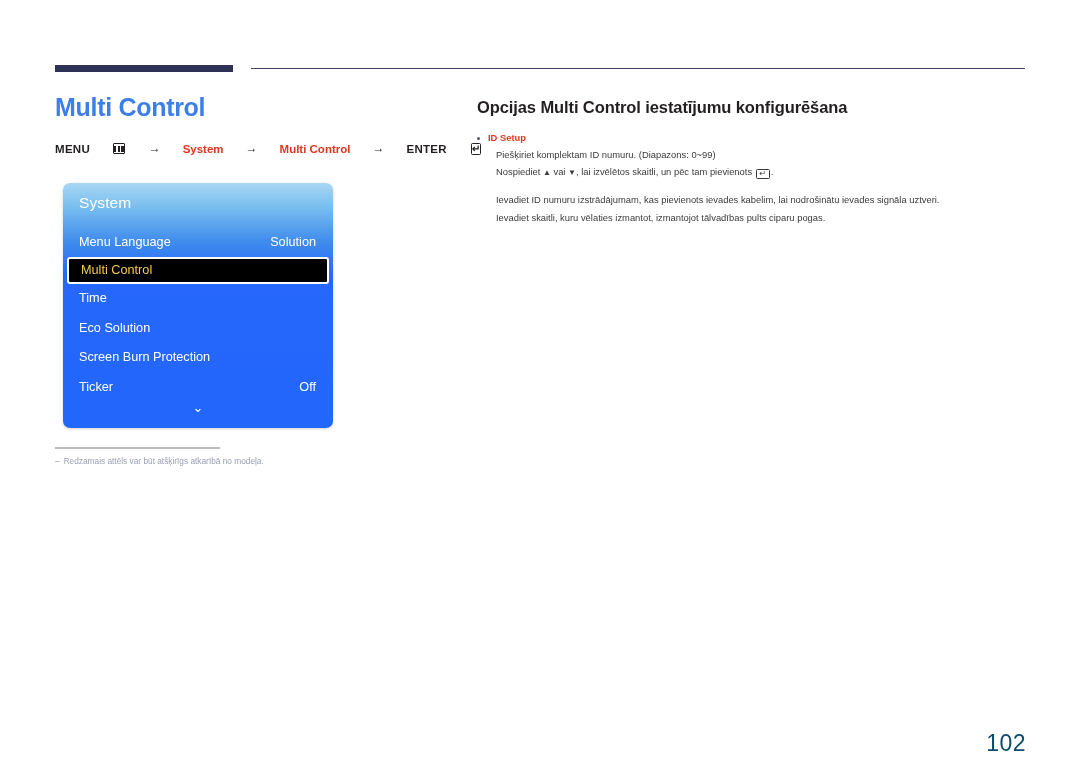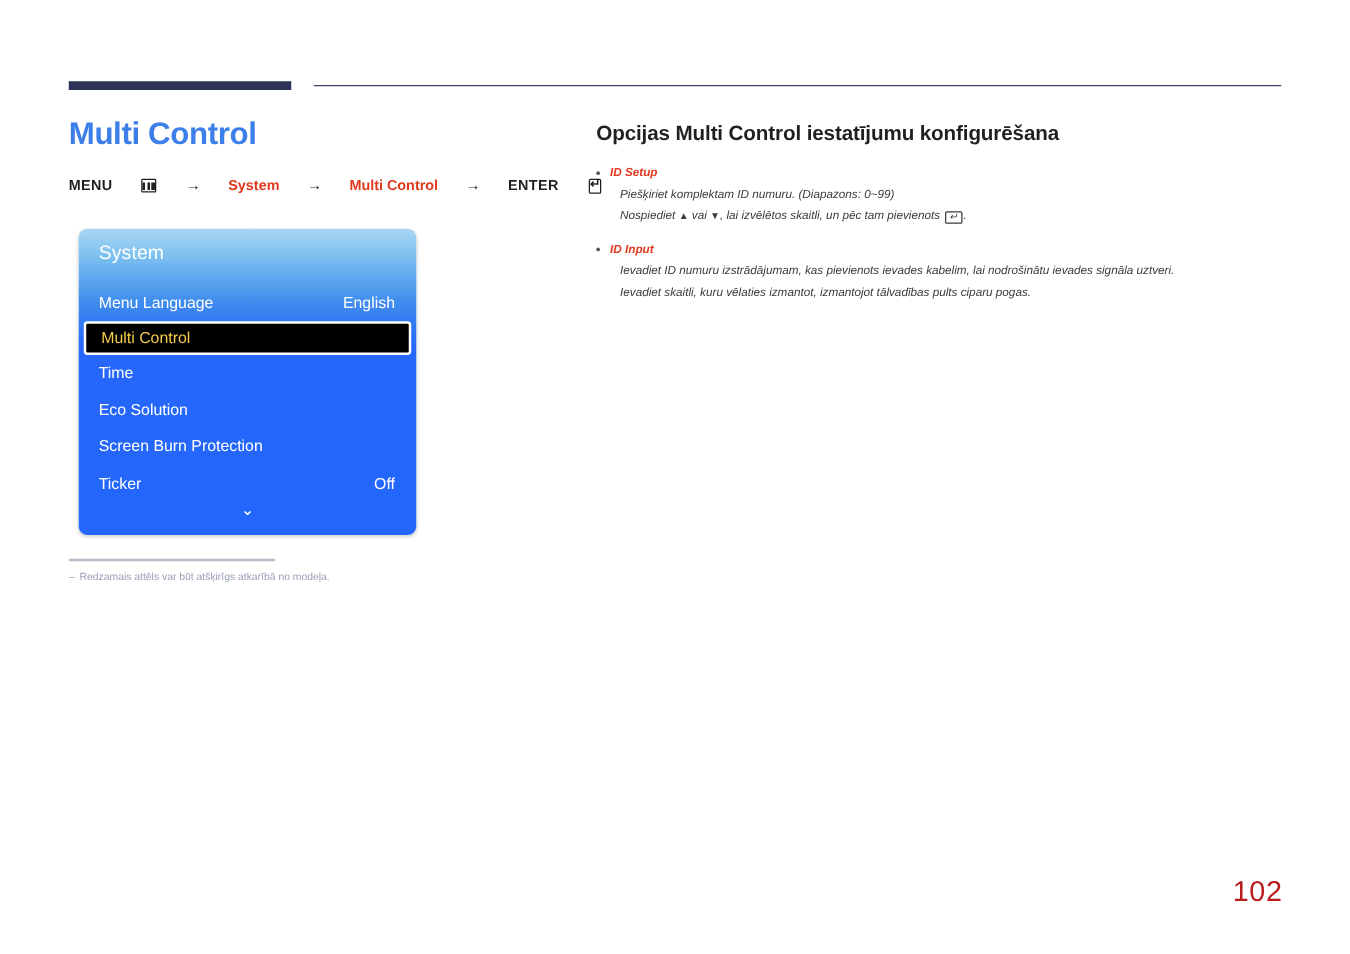--- a/index.html
+++ b/index.html
@@ -217,21 +217,21 @@
     margin-left: 24px;
   }
   .section-title {
     font-size: 16.5px;
     font-weight: bold;
     color: #231f20;
     letter-spacing: -0.1px;
     margin: 0 0 14px 0;
   }
 
-  .bullet-block { margin-bottom: 12px; font-style: italic; }
+  .bullet-block { margin-bottom: 12px; }
   .bullet-head {
     display: flex;
     align-items: flex-start;
     gap: 8px;
     font-size: 9.4px;
     font-weight: bold;
     color: #e0381d;
     line-height: 1.5;
   }
   .bullet-dot {
@@ -265,23 +265,23 @@
     font-size: 8px;
     line-height: 1;
     vertical-align: -1px;
     margin: 0 1px;
   }
 
   
   .page-number {
     position: absolute;
     right: 54px;
-    bottom: 36px;
+    bottom: 6px;
     font-size: 23px;
-    color: #b91c1c;
+    color: #0c4a6e;
     letter-spacing: 0.5px;
   }
 </style>
 </head>
 <body>
 
 <div class="page">
 
   <div class="rule-row">
     <div class="rule-thick"></div>
@@ -310,21 +310,21 @@
         </span>
     </div>
   </div>
 
   <div class="osd">
     <div class="osd-title">System</div>
     <div class="osd-list">
 
       <div class="osd-row">
         <span class="lbl">Menu Language</span>
-        <span class="val">English</span>
+        <span class="val">Solution</span>
       </div>
 
       <div class="osd-row selected">
         <span class="lbl">Multi Control</span>
         <span class="val"></span>
       </div>
 
       <div class="osd-row">
         <span class="lbl">Time</span>
         <span class="val"></span>
@@ -372,24 +372,20 @@
           <span>vai</span>
           <span class="arrow-dn">▼</span><span>, lai izvēlētos skaitli, un pēc tam pievienots</span>
           <span class="icon-enter-sm">
               <span>↵</span>
             </span><span>.</span>
         </p>
       </div>
     </div>
 
     <div class="bullet-block">
-      <div class="bullet-head">
-        <span class="bullet-dot"></span>
-        <span>ID Input</span>
-      </div>
       <div class="bullet-body">
         <p>Ievadiet ID numuru izstrādājumam, kas pievienots ievades kabelim, lai nodrošinātu ievades signāla uztveri.</p>
         <p>Ievadiet skaitli, kuru vēlaties izmantot, izmantojot tālvadības pults ciparu pogas.</p>
       </div>
     </div>
   </div>
 
   <div class="page-number">102</div>
 
 </div>

